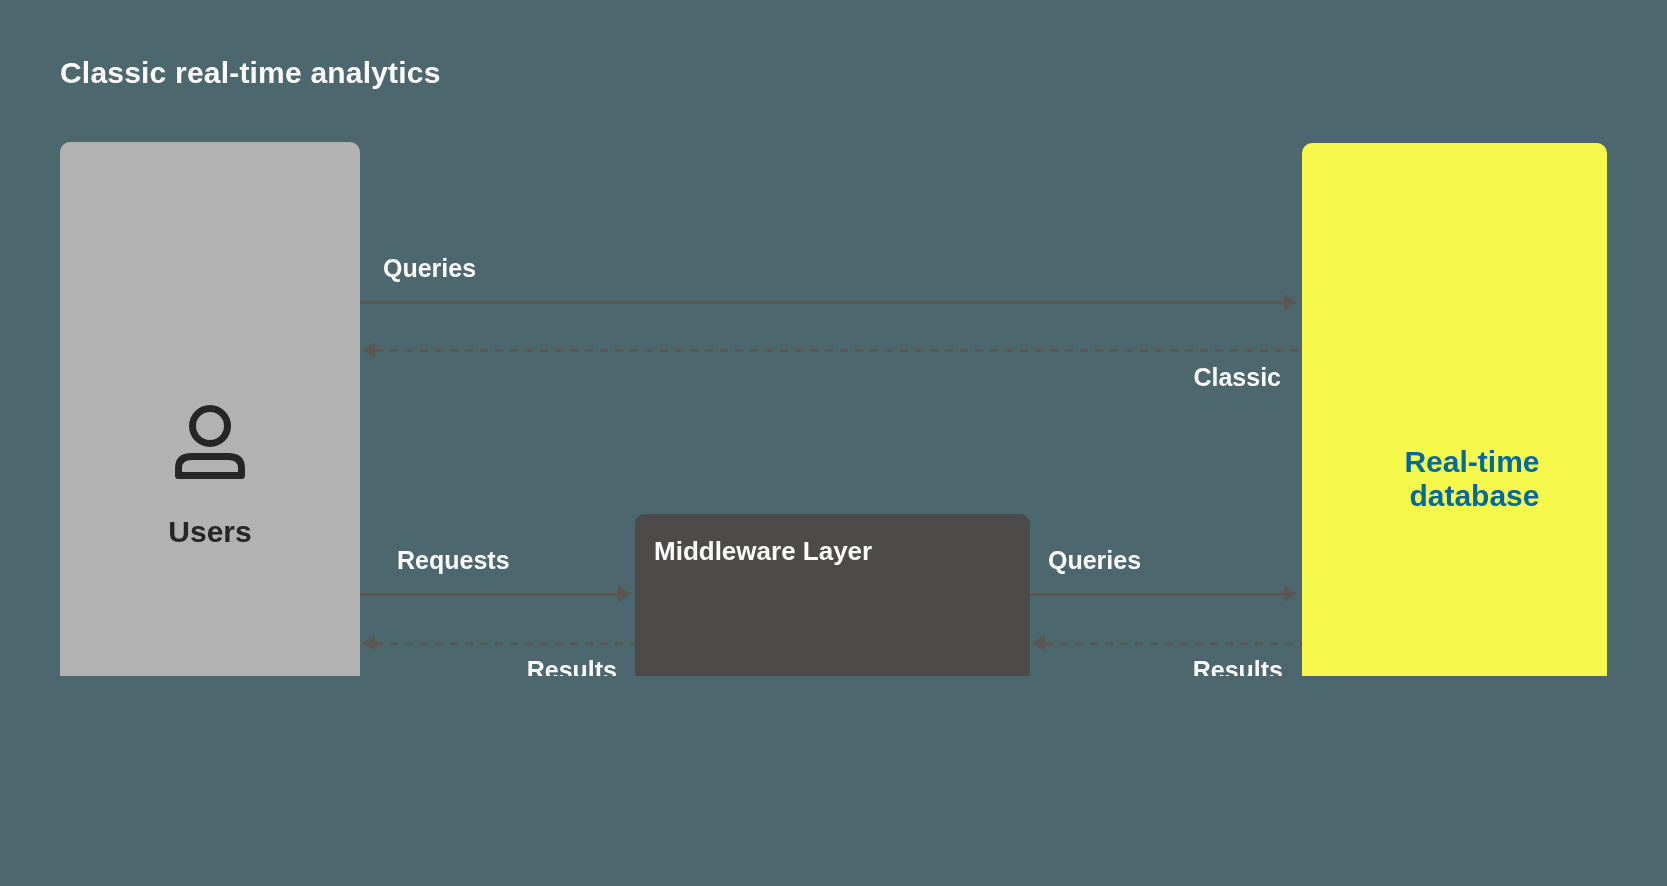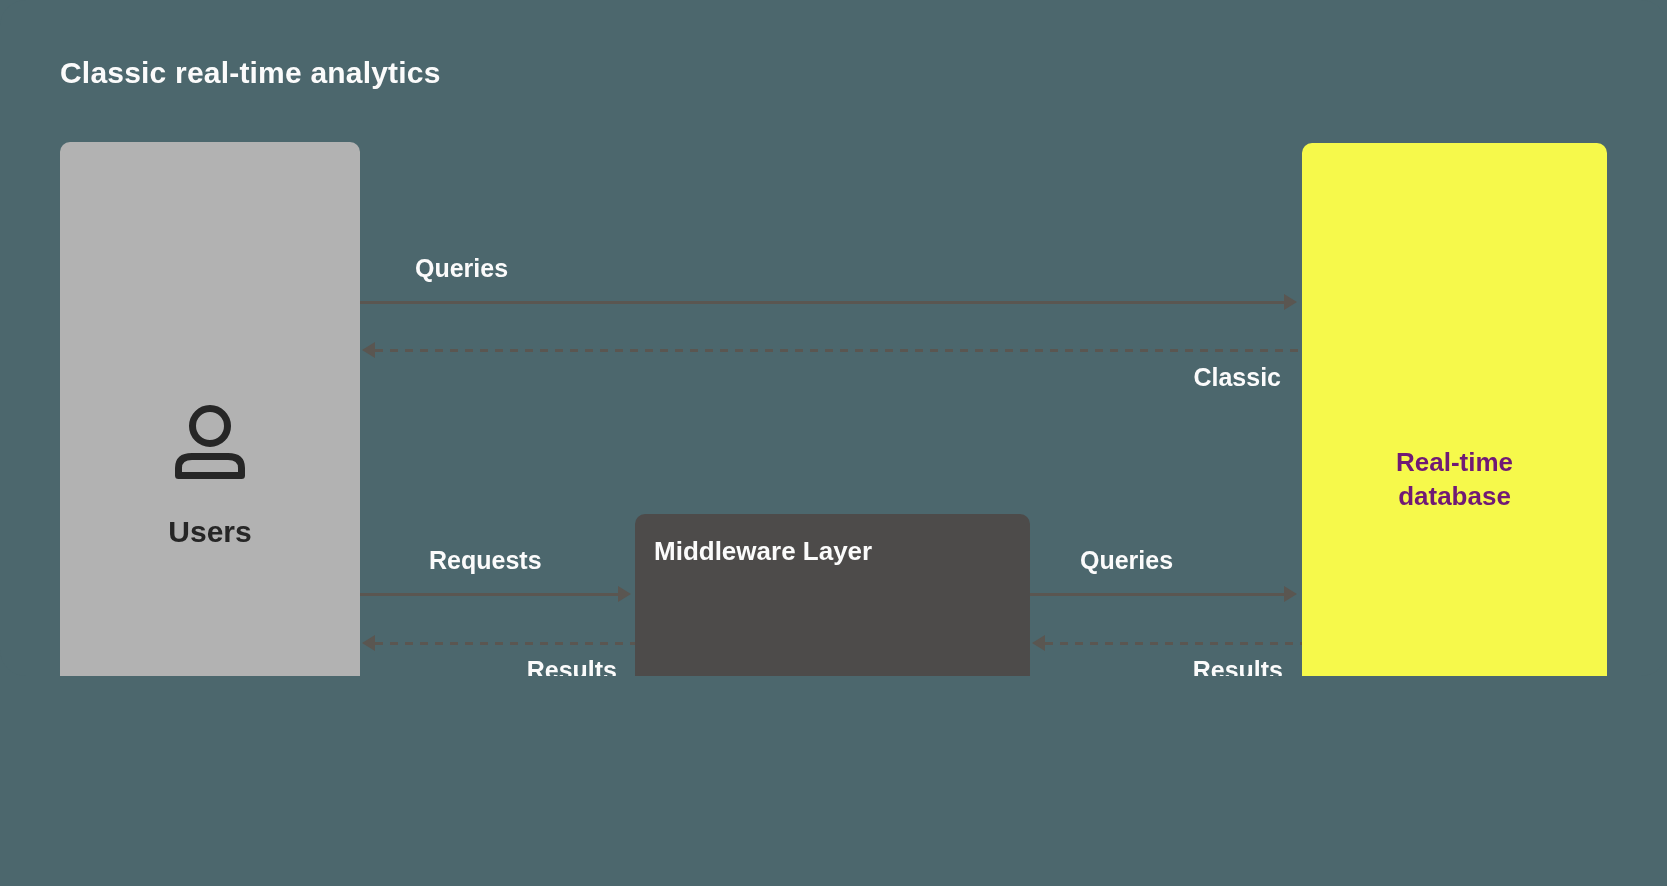--- a/index.html
+++ b/index.html
@@ -50,22 +50,22 @@
   }
   .node-middleware .node-label{
     font-size:26px;line-height:30px;font-weight:700;color:var(--label-text);
   }
   .node-database{
     left:1302px;top:143px;width:305px;height:672px;
     background:var(--database-box);
     display:flex;align-items:center;justify-content:center;
   }
   .node-database .node-label{
-    font-size:26px;line-height:34px;font-weight:700;color:#701a75;
-    text-align:center;width:170px;
+    font-size:30px;line-height:34px;font-weight:700;color:#0369a1;
+    text-align:right;width:170px;
   }
   
   .arrow{position:absolute;display:flex;align-items:center;height:16px;}
   .arrow .line{height:3px;flex:1 1 auto;background:var(--arrow);}
   .arrow .line.dashed{
     background:repeating-linear-gradient(to right,
       var(--arrow) 0,var(--arrow) 8px,transparent 8px,transparent 15px);
   }
   .arrow .head-right{
     width:0;height:0;flex:0 0 auto;
@@ -82,21 +82,20 @@
   .a-requests    {left:360px; top:586px;width:271px;}
   .a-results-left{left:362px; top:635px;width:273px;}
   .a-queries-right{left:1030px;top:586px;width:267px;}
   .a-results-right{left:1032px;top:635px;width:270px;}
   
   .flow-label{
     position:absolute;
     font-size:25px;line-height:30px;font-weight:700;
     color:var(--label-text);
     white-space:nowrap;
-    margin-left:32px;
   }
   .l-queries-top  {left:383px;top:253px;}
   .l-insights     {right:386px;top:362px;}
   .l-requests     {left:397px;top:545px;}
   .l-results-left {right:1050px;top:655px;}
   .l-queries-right{left:1048px;top:545px;}
   .l-results-right{right:384px;top:655px;}
 </style>
 </head>
 <body>

